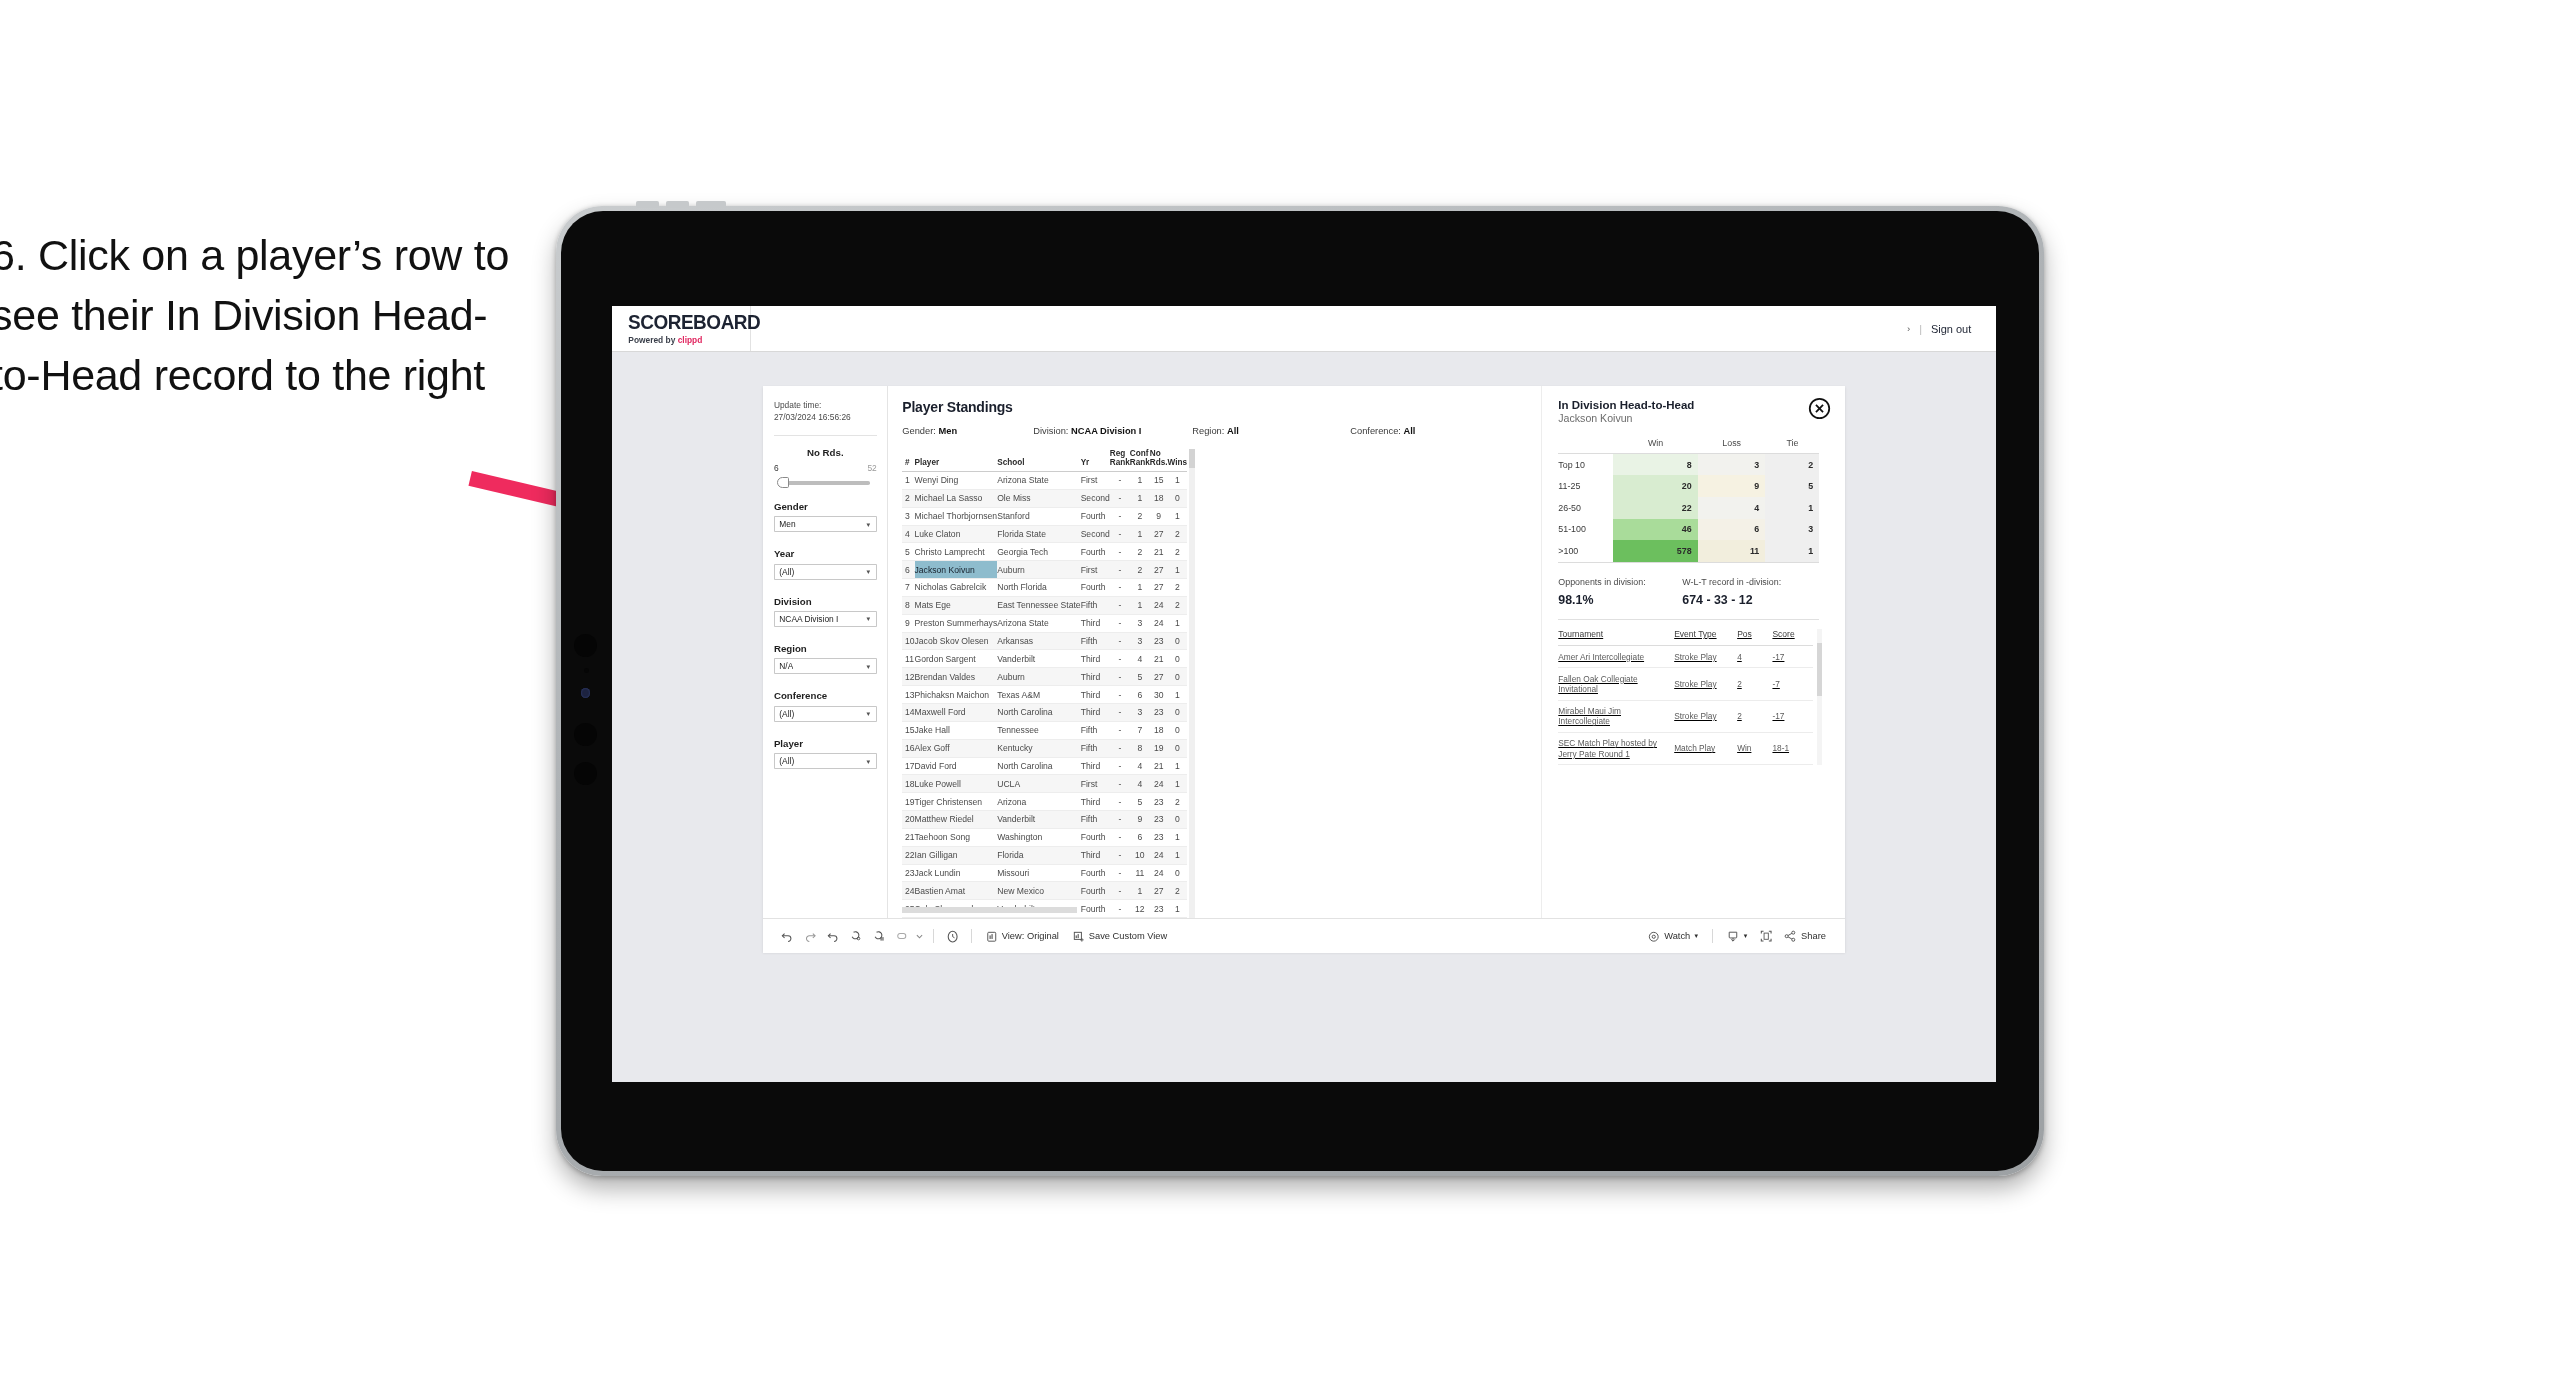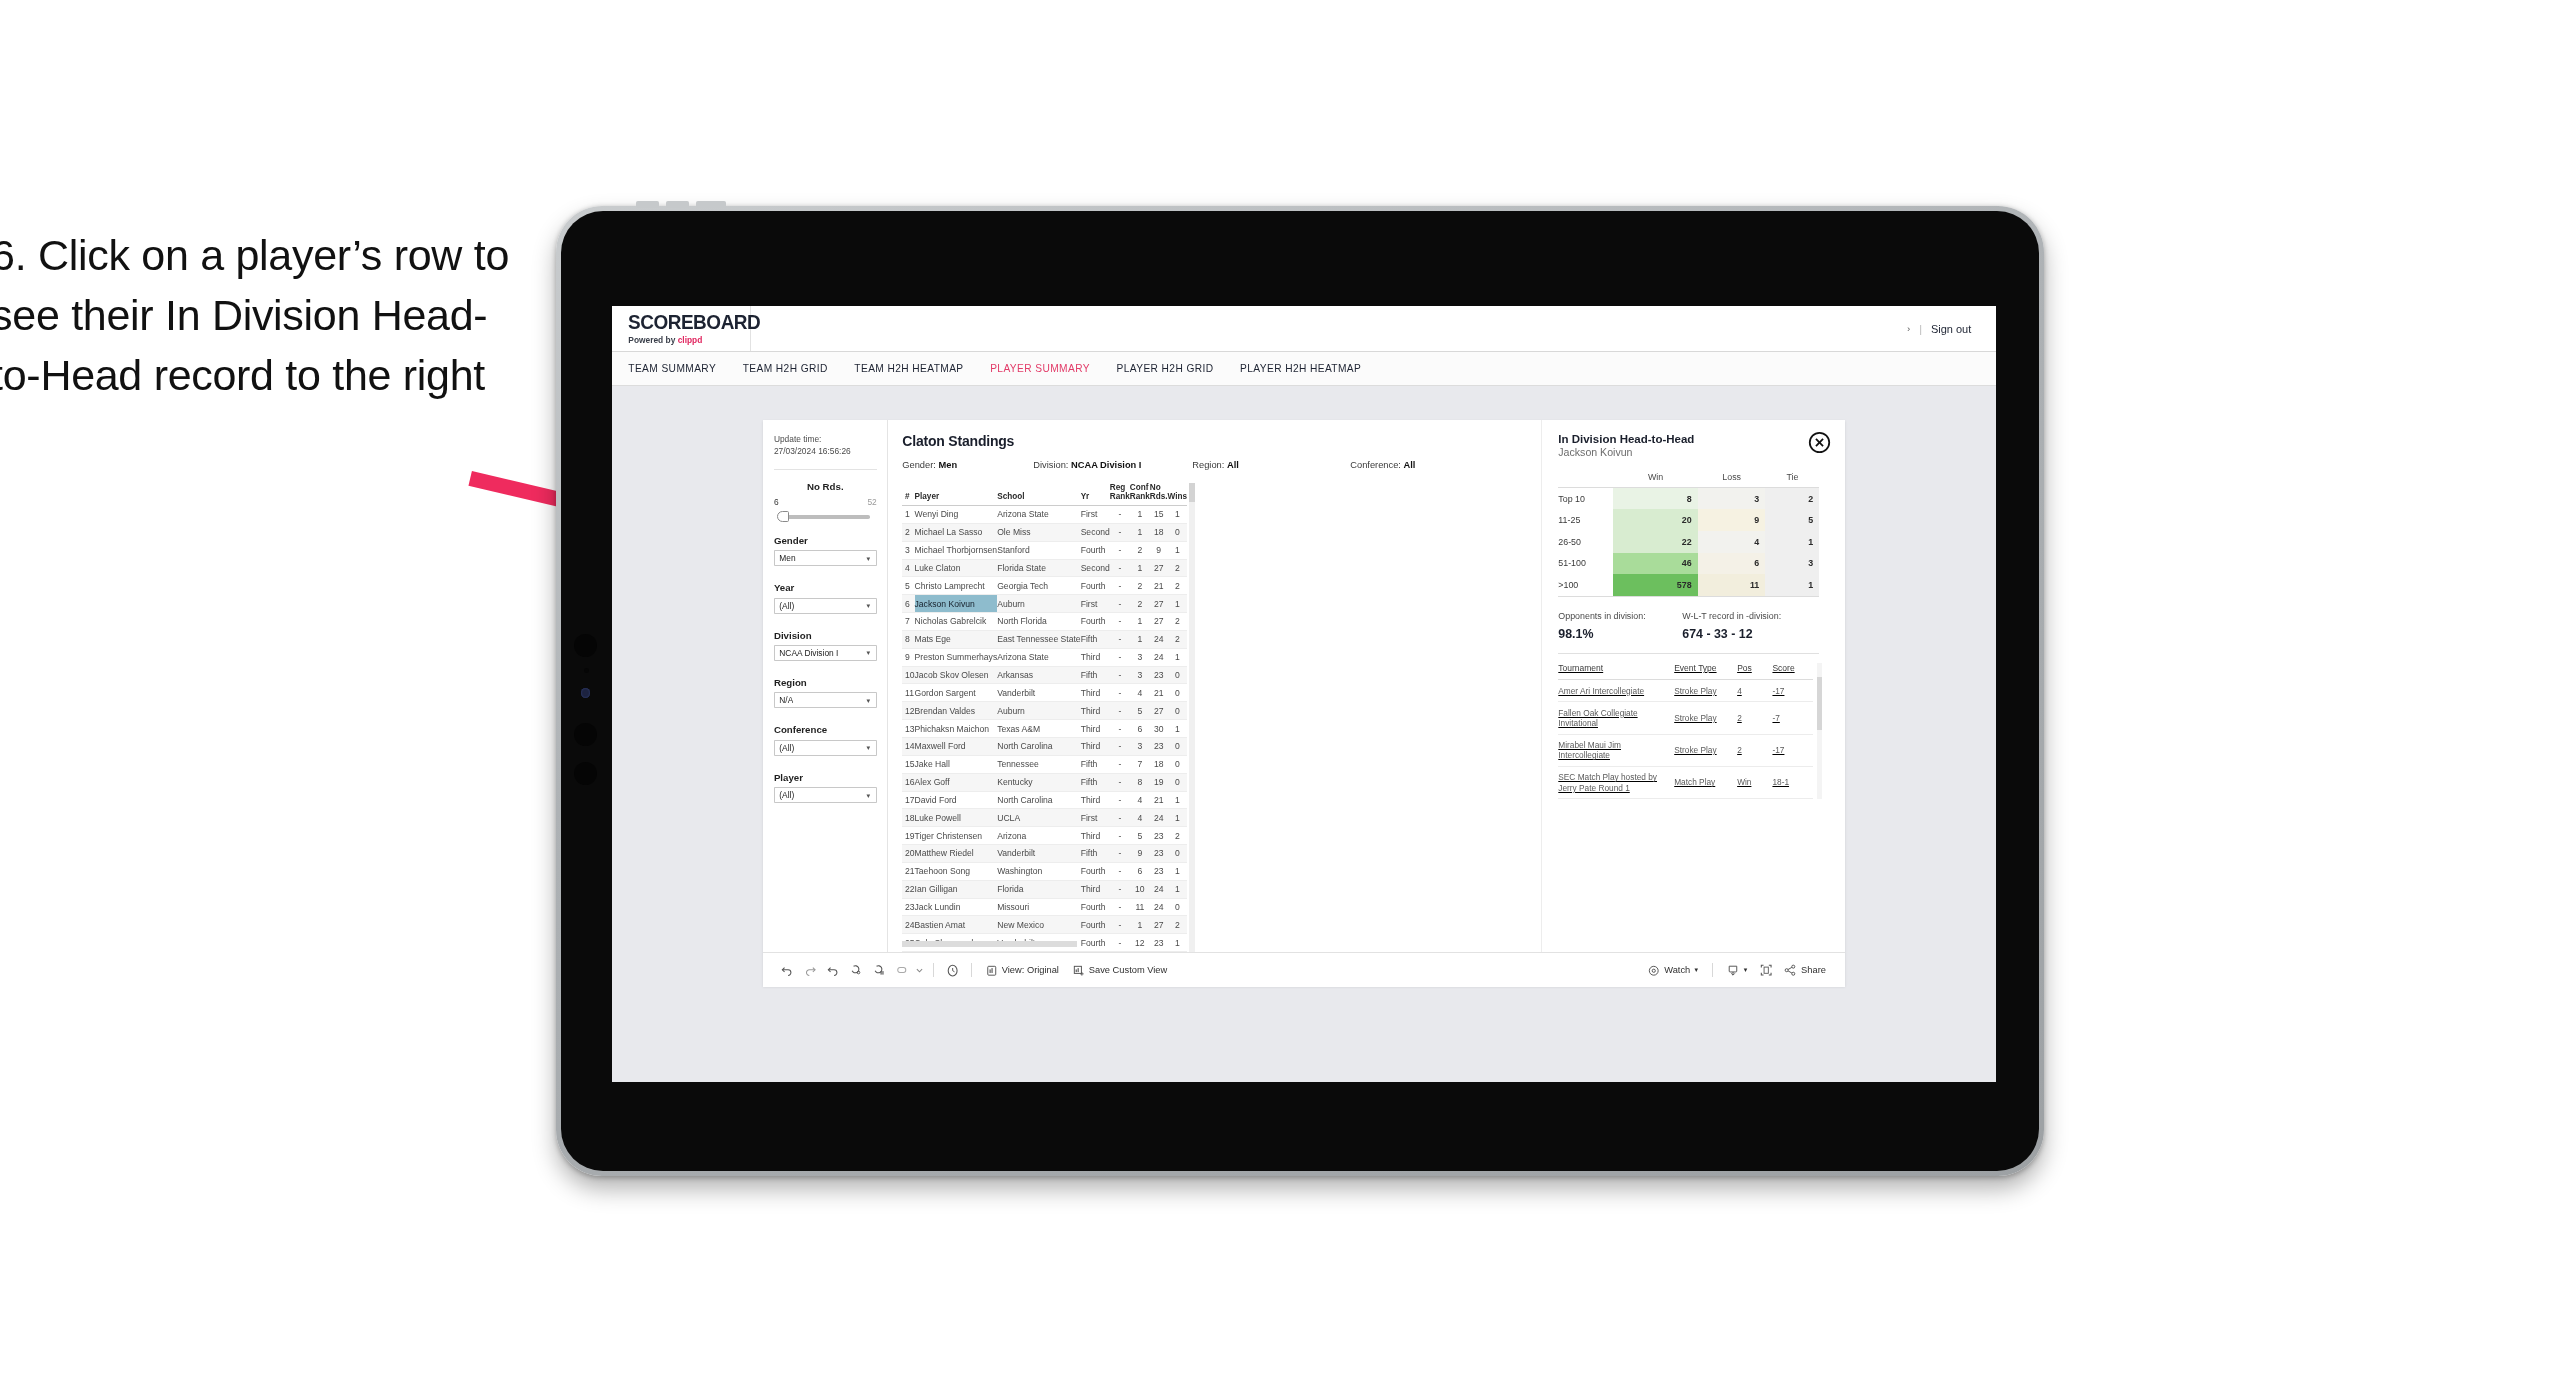--- a/index.html
+++ b/index.html
@@ -264,28 +264,20 @@
             <div class="brand-title">SCOREBOARD</div>
             <div class="brand-sub"><span>Powered by </span><span class="clippd">clippd</span></div>
           </div>
           <div class="header-right">
             <span class="chev">›</span>
             <span class="divider">|</span>
             <span class="signout">Sign out</span>
           </div>
         </div>
 
-        <div class="subnav">
-          <div class="sn">TEAM SUMMARY</div>
-          <div class="sn">TEAM H2H GRID</div>
-          <div class="sn">TEAM H2H HEATMAP</div>
-          <div class="sn active">PLAYER SUMMARY</div>
-          <div class="sn">PLAYER H2H GRID</div>
-          <div class="sn">PLAYER H2H HEATMAP</div>
-        </div>
 
         <div class="canvas">
           <div class="viz">
             <div class="viz-main">
 
               <div class="filters">
                 <div class="upd-label">
                   <div>Update time:</div>
                   <div>27/03/2024 16:56:26</div>
                 </div>
@@ -340,21 +332,21 @@
                 <div class="f-group">
                   <div class="f-label">Player</div>
                   <div class="f-select">
                     <span class="val">(All)</span>
                     <span class="cv">▼</span>
                   </div>
                 </div>
               </div>
 
               <div class="standings">
-                <div class="st-title">Claton Standings</div>
+                <div class="st-title">Player Standings</div>
                 <div class="st-meta">
                   <div class="m m1"><span>Gender: </span><b>Men</b></div>
                   <div class="m m2"><span>Division: </span><b>NCAA Division I</b></div>
                   <div class="m m3"><span>Region: </span><b>All</b></div>
                   <div class="m"><span>Conference: </span><b>All</b></div>
                 </div>
 
                 <div class="tbl-wrap">
                   <table class="standings-tbl">
                     <thead>

